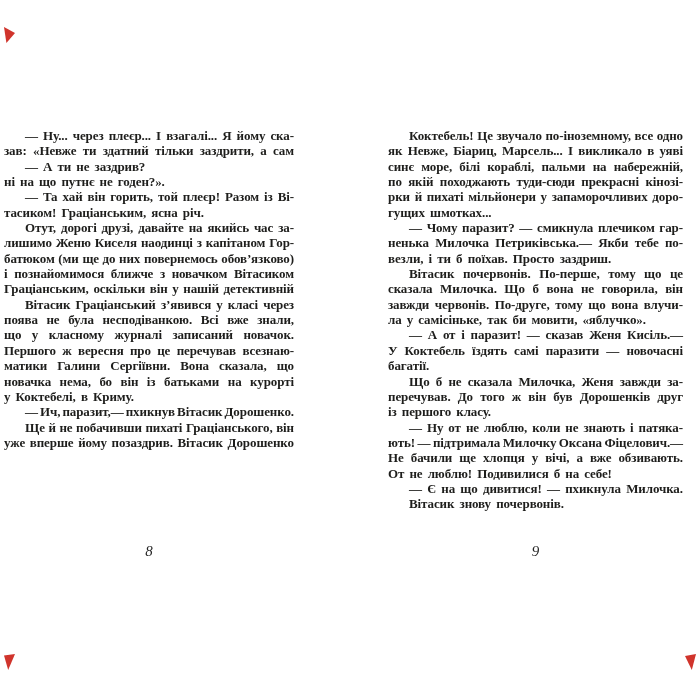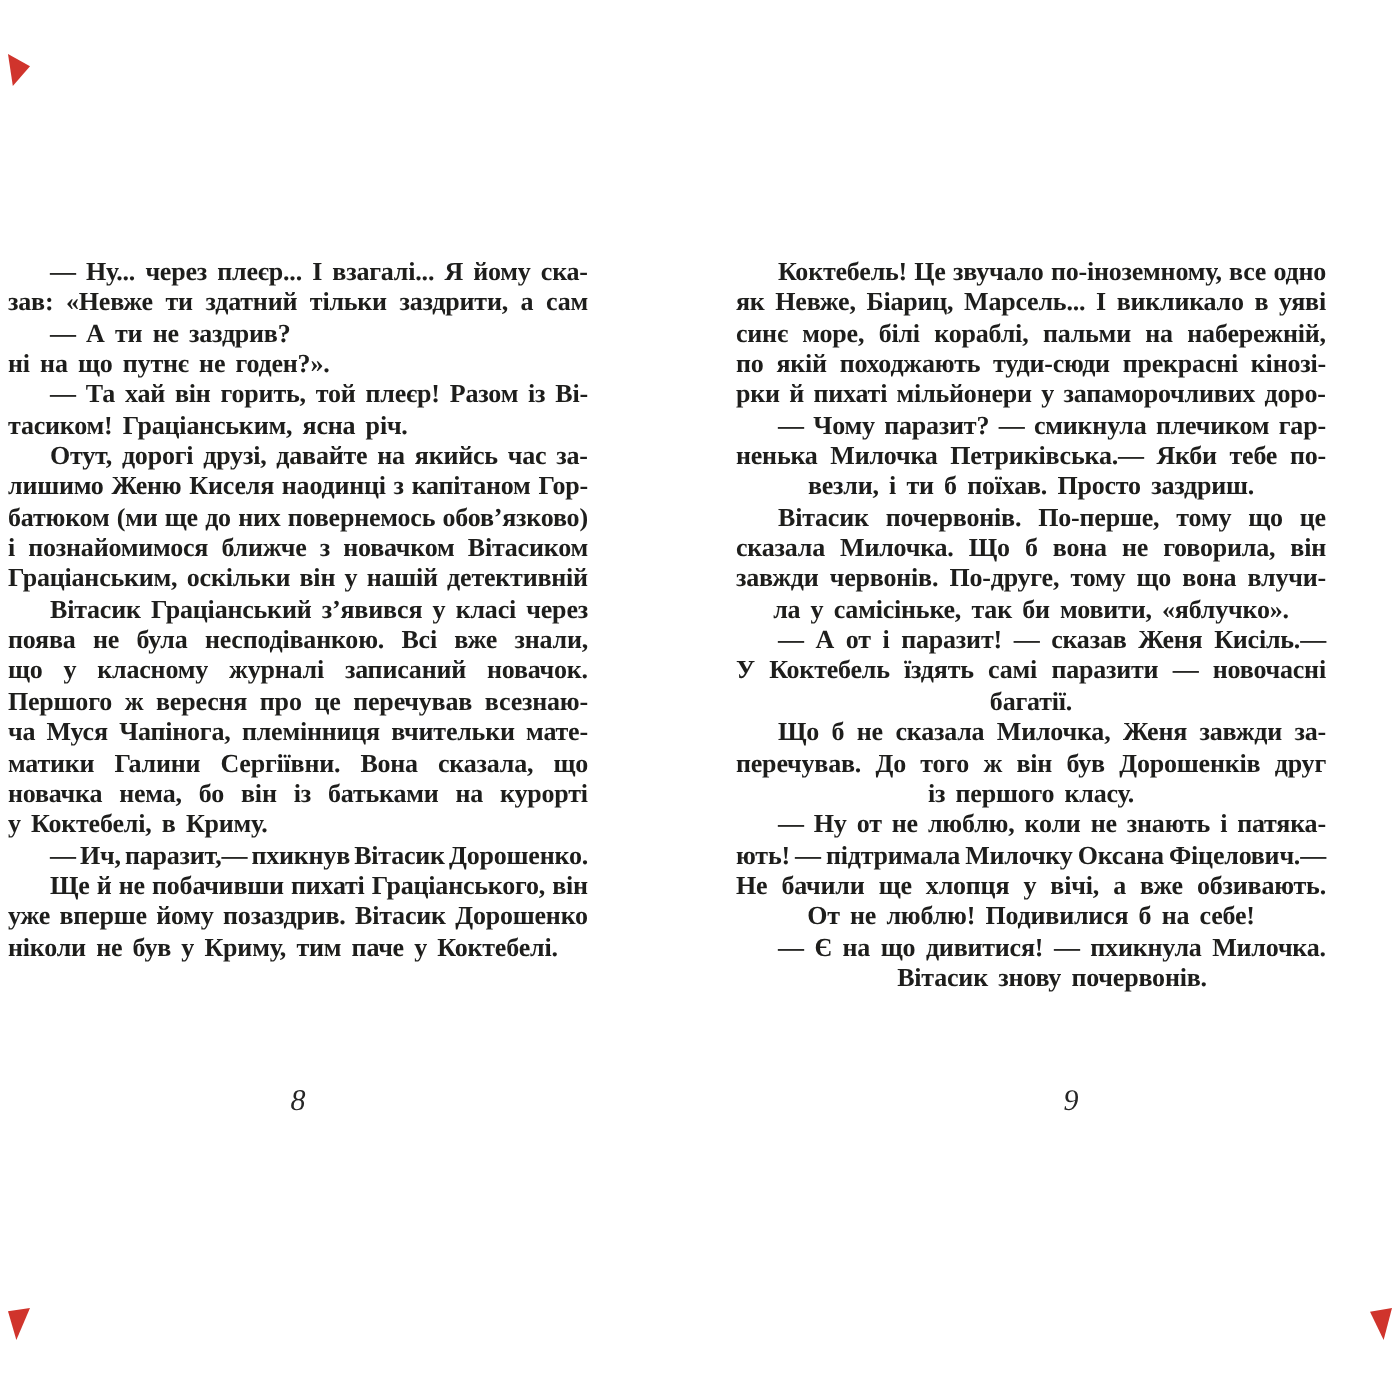--- a/index.html
+++ b/index.html
@@ -19,21 +19,21 @@
     color: #1e1e1c;
   }
   .col {
     position: absolute;
     top: 128px;
     font-size: 13px;
     font-weight: 700;
     letter-spacing: -0.1px;
   }
   #col-left  { left: 4px;   width: 290px; }
-  #col-right { left: 368px; width: 295px; text-align: center; }
+  #col-right { left: 388px; width: 295px; }
   .ln {
     height: 15.35px;
     line-height: 15.35px;
     white-space: nowrap;
   }
   .ln.j {
     display: flex;
     justify-content: space-between;
   }
   .ln.j span { display: inline-block; }
@@ -178,28 +178,20 @@
       <div class="ln j">
         <span>Першого</span>
         <span>ж</span>
         <span>вересня</span>
         <span>про</span>
         <span>це</span>
         <span>перечував</span>
         <span>всезнаю-</span>
       </div>
       <div class="ln j">
-        <span>ча</span>
-        <span>Муся</span>
-        <span>Чапінога,</span>
-        <span>племінниця</span>
-        <span>вчительки</span>
-        <span>мате-</span>
-      </div>
-      <div class="ln j">
         <span>матики</span>
         <span>Галини</span>
         <span>Сергіївни.</span>
         <span>Вона</span>
         <span>сказала,</span>
         <span>що</span>
       </div>
       <div class="ln j">
         <span>новачка</span>
         <span>нема,</span>
@@ -229,21 +221,20 @@
         <span>він</span>
       </div>
       <div class="ln j">
         <span>уже</span>
         <span>вперше</span>
         <span>йому</span>
         <span>позаздрив.</span>
         <span>Вітасик</span>
         <span>Дорошенко</span>
       </div>
-      <div class="ln e">ніколи не був у Криму, тим паче у Коктебелі.</div>
     </div>
   <div class="col" id="col-right">
       <div class="ln j in">
         <span>Коктебель!</span>
         <span>Це</span>
         <span>звучало</span>
         <span>по-іноземному,</span>
         <span>все</span>
         <span>одно</span>
       </div>
@@ -276,20 +267,21 @@
       </div>
       <div class="ln j">
         <span>рки</span>
         <span>й</span>
         <span>пихаті</span>
         <span>мільйонери</span>
         <span>у</span>
         <span>запаморочливих</span>
         <span>доро-</span>
       </div>
+      <div class="ln e">гущих шмотках...</div>
       <div class="ln j in">
         <span>—</span>
         <span>Чому</span>
         <span>паразит?</span>
         <span>—</span>
         <span>смикнула</span>
         <span>плечиком</span>
         <span>гар-</span>
       </div>
       <div class="ln j">

